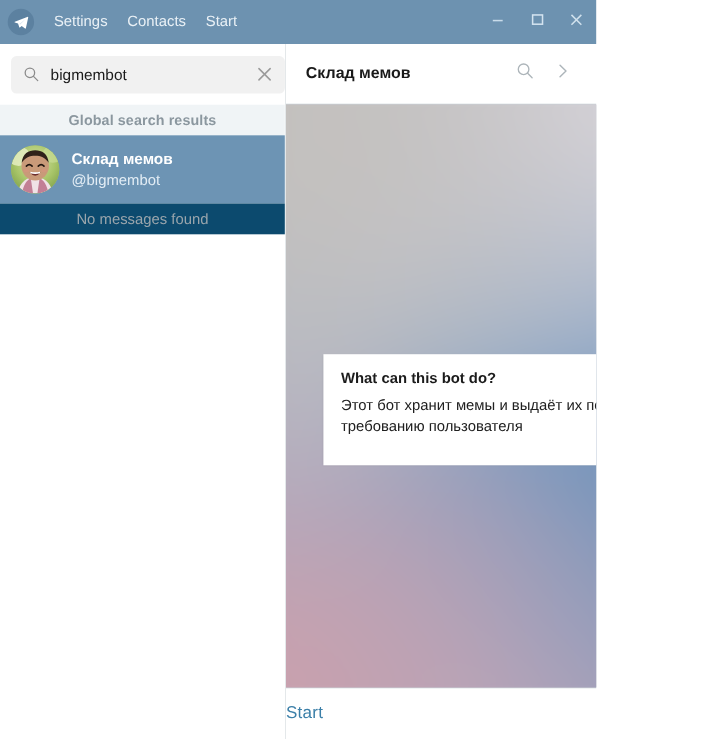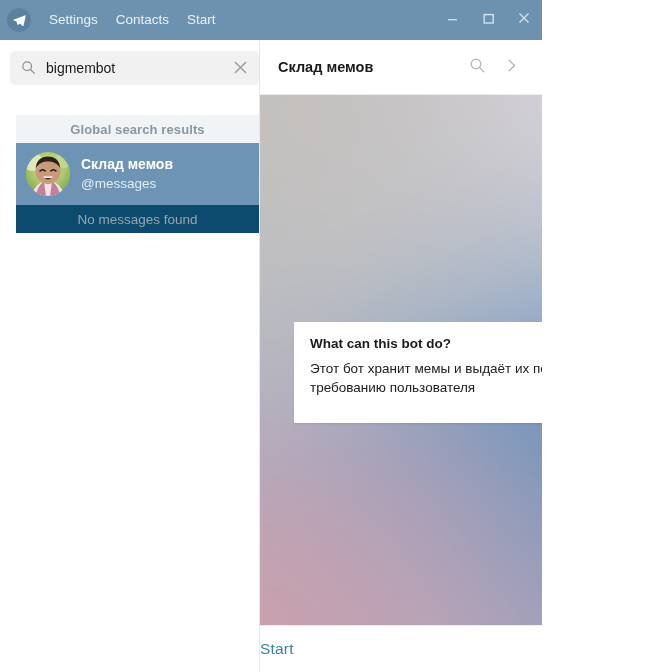--- a/index.html
+++ b/index.html
@@ -86,21 +86,20 @@
 
   
   .left-panel {
     width: 260px;
     flex: 0 0 260px;
     background: #ffffff;
     border-right: 1px solid #e4e8ea;
     display: flex;
     flex-direction: column;
     min-height: 0;
-    gap: 20px;
   }
 
   .search-wrap {
     height: 55px;
     flex: 0 0 55px;
     display: flex;
     align-items: center;
     padding: 0 10px;
     background: #ffffff;
   }
@@ -133,21 +132,20 @@
     align-items: center;
     justify-content: center;
     cursor: pointer;
   }
 
   .results-scroll {
     flex: 1 1 auto;
     overflow: hidden;
     background: #ffffff;
     min-height: 0;
-    padding-left: 16px;
   }
 
   .section-header {
     height: 28px;
     background: #f0f4f6;
     color: #8b979f;
     font-size: 13px;
     display: flex;
     align-items: center;
     justify-content: center;
@@ -410,21 +408,21 @@
                 <path d="M17 24.5 q5 6.5 10 0 q-5 2 -10 0 Z" fill="#6e2f2f"></path>
                 <path d="M17.6 24.8 q4.4 1.1 8.8 0" stroke="#ffffff" stroke-width="1.5" fill="none"></path>
 
                 <ellipse cx="14" cy="23" rx="2.4" ry="1.7" fill="#d8937f" opacity="0.55"></ellipse>
                 <ellipse cx="30" cy="23" rx="2.4" ry="1.7" fill="#d8937f" opacity="0.55"></ellipse>
               </g>
             </svg>
           </div>
           <div class="result-texts">
             <div class="result-title">Склад мемов</div>
-            <div class="result-username">@messages</div>
+            <div class="result-username">@bigmembot</div>
           </div>
         </div>
 
         <div class="empty-row">No messages found</div>
 
         <div class="left-filler"></div>
       </div>
     </div>
 
     <div class="right-panel">

